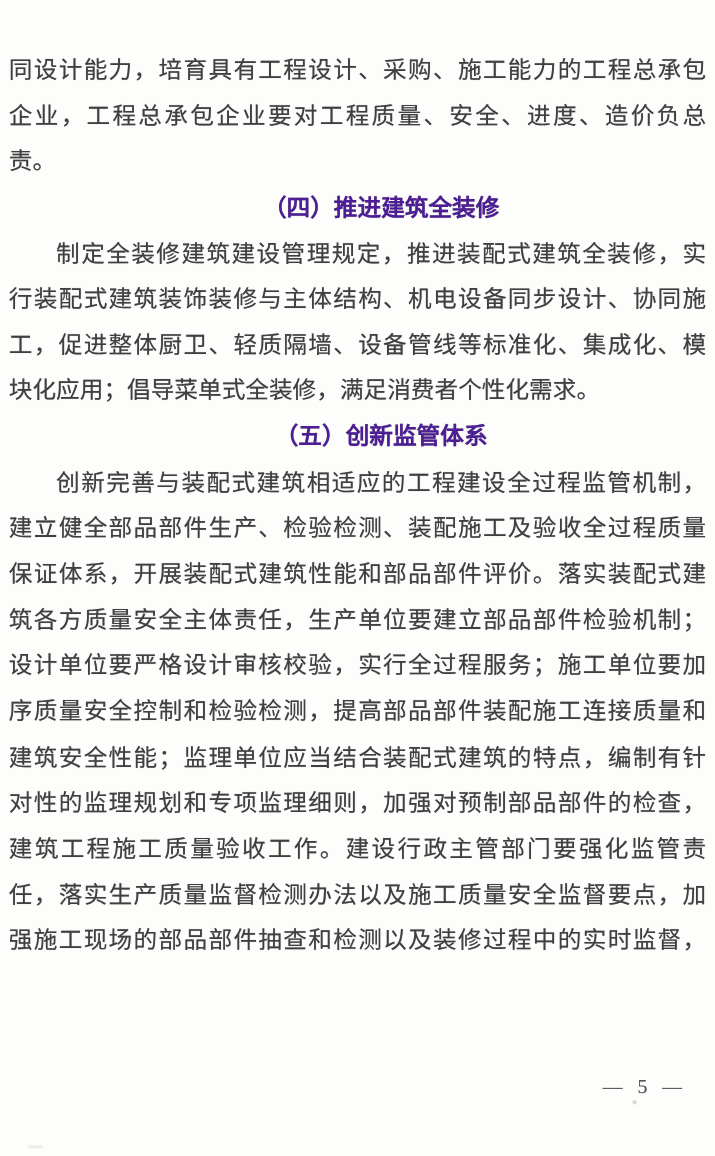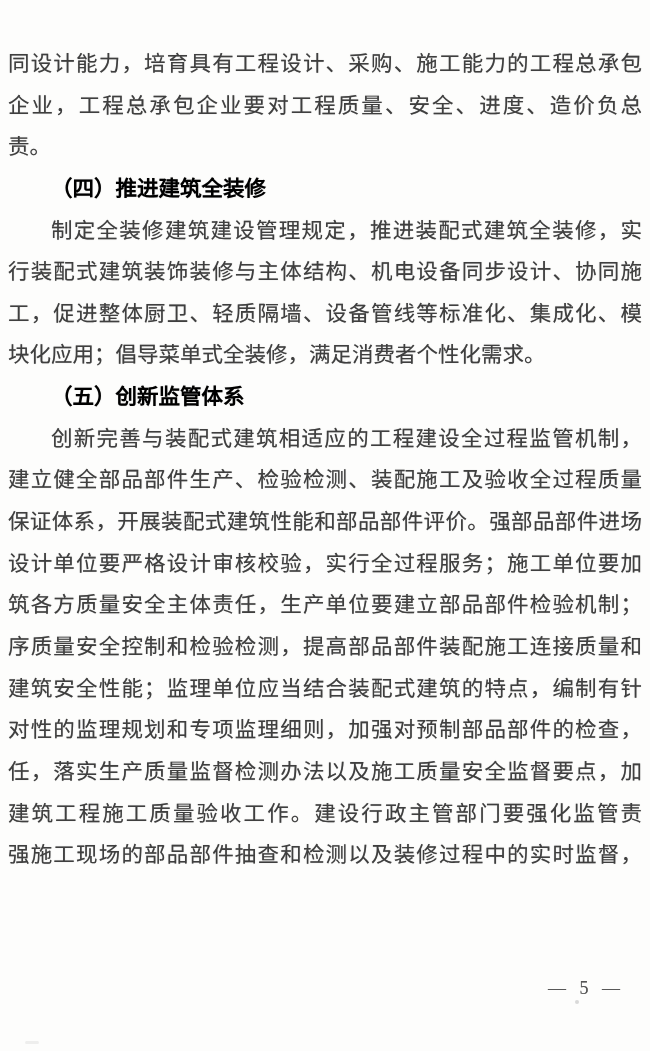--- a/index.html
+++ b/index.html
@@ -36,21 +36,22 @@
     white-space: normal;
     text-align: justify;
     text-align-last: justify;
   }
   .line.start,
   .line.heading {
     text-indent: 2em;
   }
   .line.heading {
     font-weight: bold;
-    color: #000000;
+    color: #4c1d95;
+    text-align: center;
   }
   .line.end {
     text-align: left;
   }
   .footer {
     position: absolute;
     top: 978px;
     right: 30px;
     font-size: 18px;
     line-height: 20px;
@@ -76,26 +77,26 @@
       <div class="line full">企业，工程总承包企业要对工程质量、安全、进度、造价负总</div>
       <div class="line end">责。</div>
       <div class="line heading">（四）推进建筑全装修</div>
       <div class="line start">制定全装修建筑建设管理规定，推进装配式建筑全装修，实</div>
       <div class="line full">行装配式建筑装饰装修与主体结构、机电设备同步设计、协同施</div>
       <div class="line full">工，促进整体厨卫、轻质隔墙、设备管线等标准化、集成化、模</div>
       <div class="line end">块化应用；倡导菜单式全装修，满足消费者个性化需求。</div>
       <div class="line heading">（五）创新监管体系</div>
       <div class="line start">创新完善与装配式建筑相适应的工程建设全过程监管机制，</div>
       <div class="line full">建立健全部品部件生产、检验检测、装配施工及验收全过程质量</div>
-      <div class="line full">保证体系，开展装配式建筑性能和部品部件评价。强部品部件进场</div>
+      <div class="line full">保证体系，开展装配式建筑性能和部品部件评价。落实装配式建</div>
+      <div class="line full">筑各方质量安全主体责任，生产单位要建立部品部件检验机制；</div>
       <div class="line full">设计单位要严格设计审核校验，实行全过程服务；施工单位要加</div>
-      <div class="line full">筑各方质量安全主体责任，生产单位要建立部品部件检验机制；</div>
       <div class="line full">序质量安全控制和检验检测，提高部品部件装配施工连接质量和</div>
       <div class="line full">建筑安全性能；监理单位应当结合装配式建筑的特点，编制有针</div>
       <div class="line full">对性的监理规划和专项监理细则，加强对预制部品部件的检查，</div>
+      <div class="line full">建筑工程施工质量验收工作。建设行政主管部门要强化监管责</div>
       <div class="line full">任，落实生产质量监督检测办法以及施工质量安全监督要点，加</div>
-      <div class="line full">建筑工程施工质量验收工作。建设行政主管部门要强化监管责</div>
       <div class="line full">强施工现场的部品部件抽查和检测以及装修过程中的实时监督，</div>
     </div>
   <div class="footer">— 5 —</div>
   <div class="speck s1"></div>
   <div class="speck s2"></div>
 </div>
 
 </body></html>

